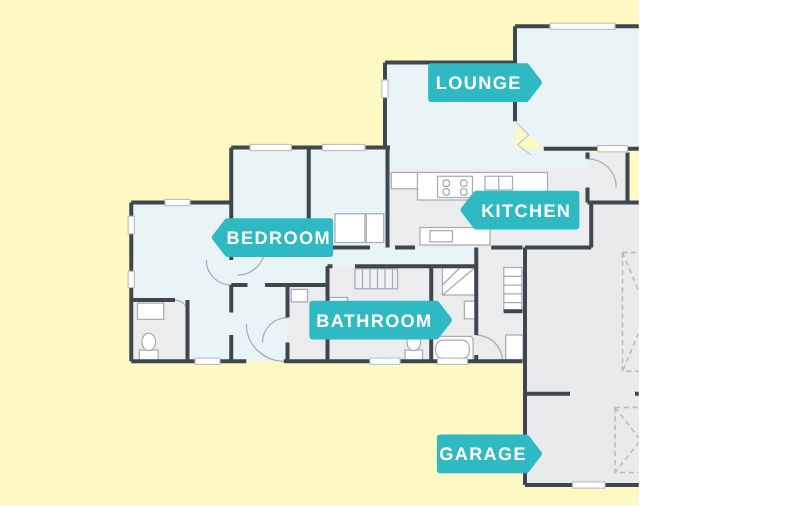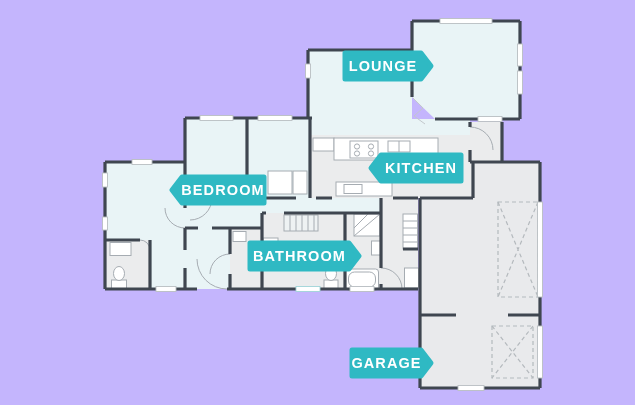--- a/index.html
+++ b/index.html
@@ -1,16 +1,16 @@
 <!DOCTYPE html>
 <html><head>
 <meta charset="utf-8">
 <style>
   html,body{margin:0;padding:0;background:#ffffff;}
-  .canvas{position:relative;width:635px;height:405px;background:#c4b5fd;overflow:hidden;
+  .canvas{position:relative;width:511px;height:405px;background:#fef9c3;overflow:hidden;
           font-family:"Liberation Sans",sans-serif;}
   svg{display:block;}
   .tag-text{font-family:"Liberation Sans",sans-serif;font-size:14.5px;font-weight:700;
             letter-spacing:1.1px;text-anchor:middle;}
 </style>
 </head>
 <body>
 
 <div class="canvas">
 <svg width="635" height="405" viewBox="0 0 635 405">

